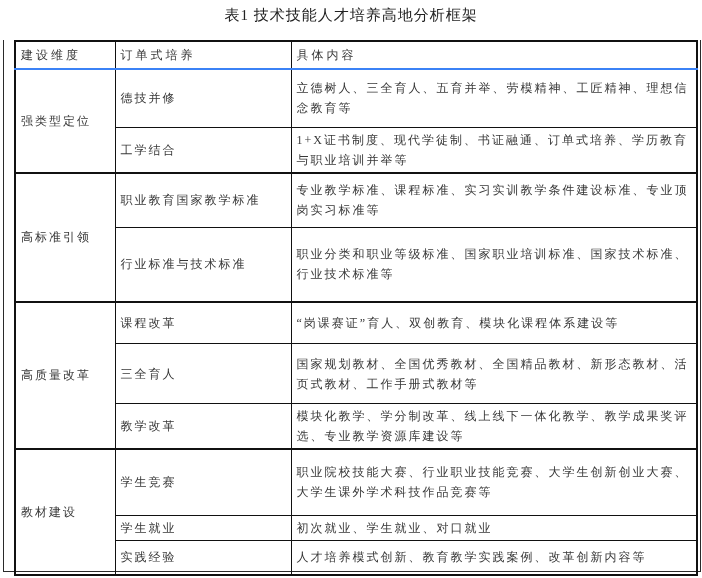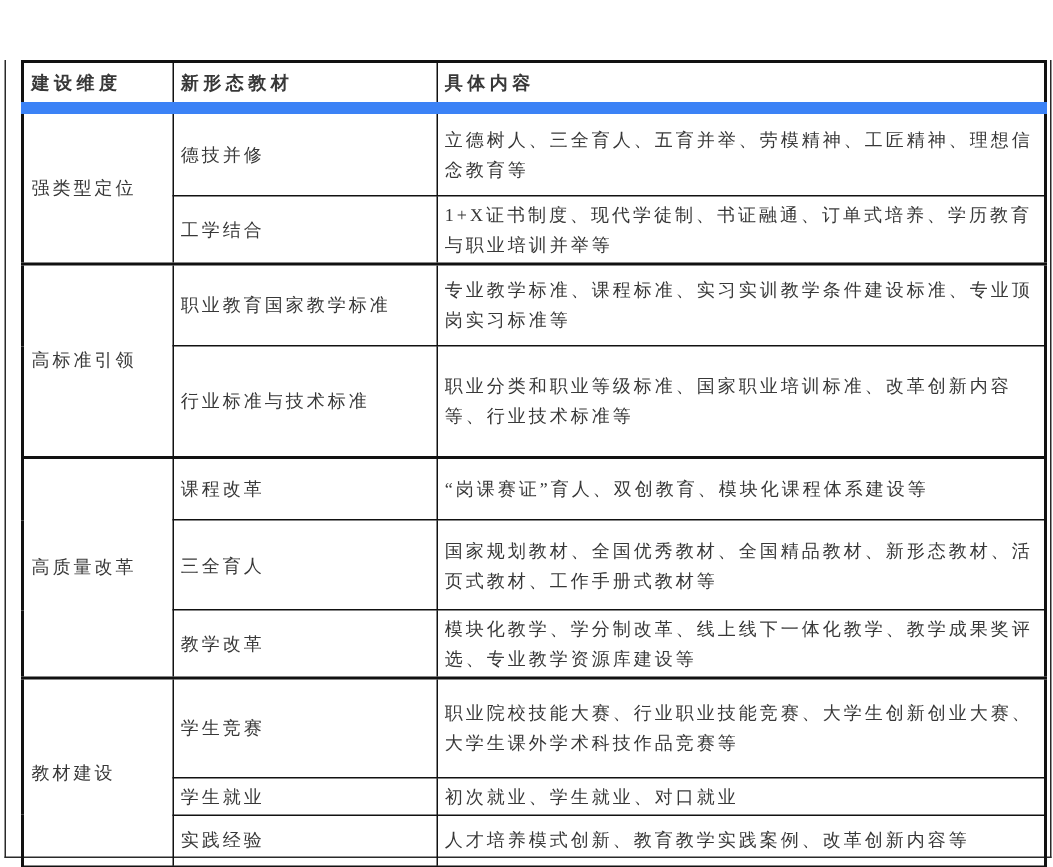--- a/index.html
+++ b/index.html
@@ -47,67 +47,67 @@
     border: 1px solid #111111;
     vertical-align: middle;
     padding: 2px 4px 2px 5px;
     letter-spacing: 2px;
     line-height: 20px;
     color: #383838;
   }
   tr.header-row td {
     height: 22px;
     letter-spacing: 3px;
-    border-bottom: 8px solid #3b82f6;
-    font-weight: bold;
+    border-bottom: 2px solid #3b82f6;
   }
   tr.section-start td { border-top: 2px solid #111111; }
   td.dim-cell { letter-spacing: 3px; }
   td.label-cell { letter-spacing: 2px; }
   td.detail-cell { line-height: 29px; letter-spacing: 1.5px; }
 </style>
 </head>
 <body>
 
 <div class="page">
 
+  <div class="title">表1 技术技能人才培养高地分析框架</div>
 
   <div class="outer-frame"></div>
 
   <table class="analysis">
     <colgroup>
       <col style="width:100px">
       <col style="width:176px">
       <col style="width:406px">
     </colgroup>
     <tbody>
       <tr class="header-row">
         <td>建设维度</td>
-        <td>新形态教材</td>
+        <td>订单式培养</td>
         <td>具体内容</td>
       </tr>
 
       <tr class="section-start" style="height:58px">
         <td class="dim-cell" rowspan="2">强类型定位</td>
         <td class="label-cell">德技并修</td>
         <td class="detail-cell">立德树人、三全育人、五育并举、劳模精神、工匠精神、理想信念教育等</td>
       </tr>
       <tr style="height:41px">
         <td class="label-cell">工学结合</td>
         <td class="detail-cell">1+X证书制度、现代学徒制、书证融通、订单式培养、学历教育与职业培训并举等</td>
       </tr>
 
       <tr class="section-start" style="height:55px">
         <td class="dim-cell" rowspan="2">高标准引领</td>
         <td class="label-cell">职业教育国家教学标准</td>
         <td class="detail-cell">专业教学标准、课程标准、实习实训教学条件建设标准、专业顶岗实习标准等</td>
       </tr>
       <tr style="height:74px">
         <td class="label-cell">行业标准与技术标准</td>
-        <td class="detail-cell">职业分类和职业等级标准、国家职业培训标准、改革创新内容等、行业技术标准等</td>
+        <td class="detail-cell">职业分类和职业等级标准、国家职业培训标准、国家技术标准、行业技术标准等</td>
       </tr>
 
       <tr class="section-start" style="height:42px">
         <td class="dim-cell" rowspan="3">高质量改革</td>
         <td class="label-cell">课程改革</td>
         <td class="detail-cell">“岗课赛证”育人、双创教育、模块化课程体系建设等</td>
       </tr>
       <tr style="height:60px">
         <td class="label-cell">三全育人</td>
         <td class="detail-cell">国家规划教材、全国优秀教材、全国精品教材、新形态教材、活页式教材、工作手册式教材等</td>

